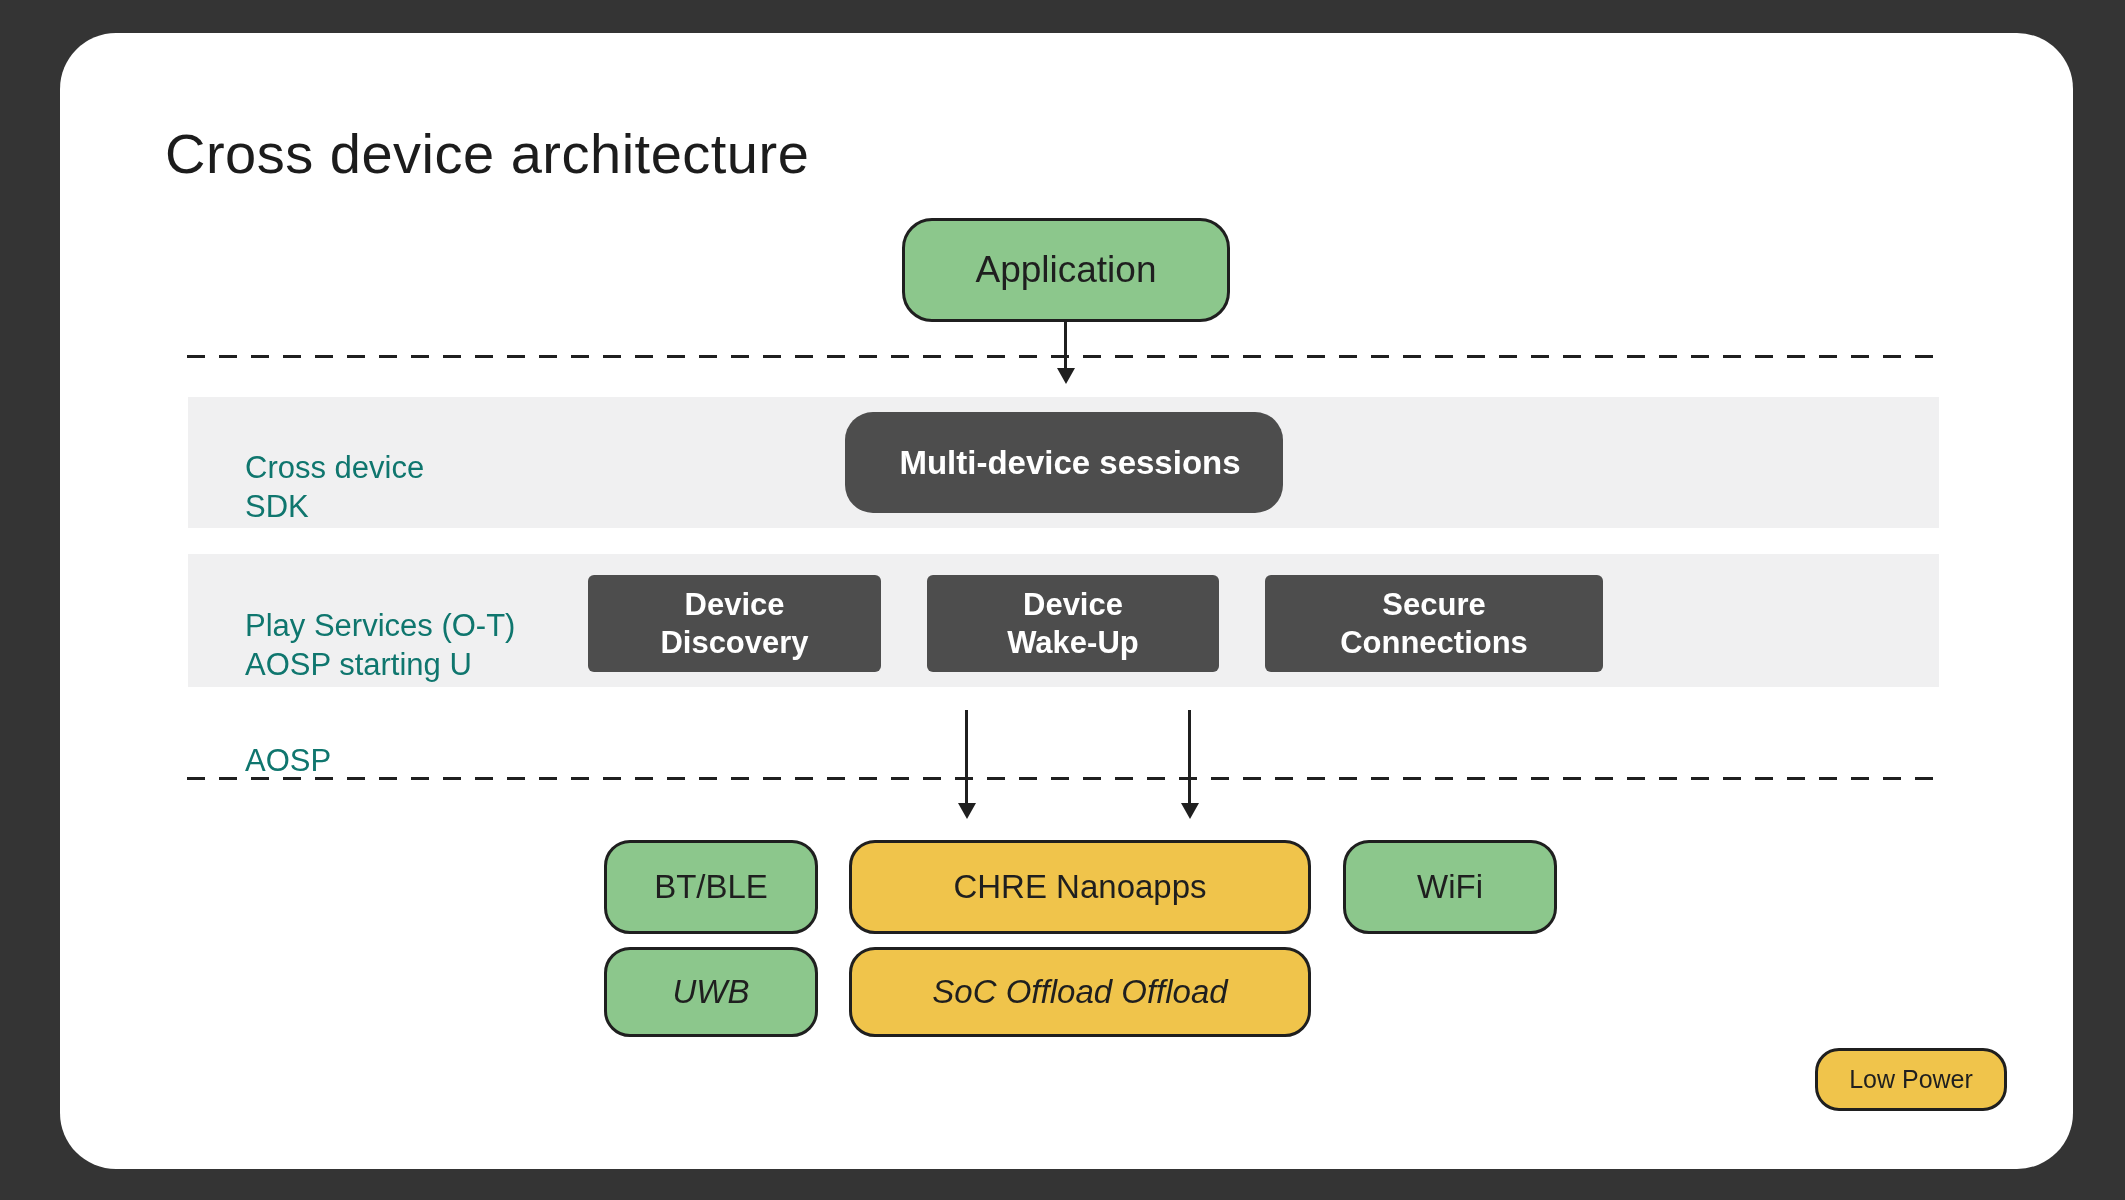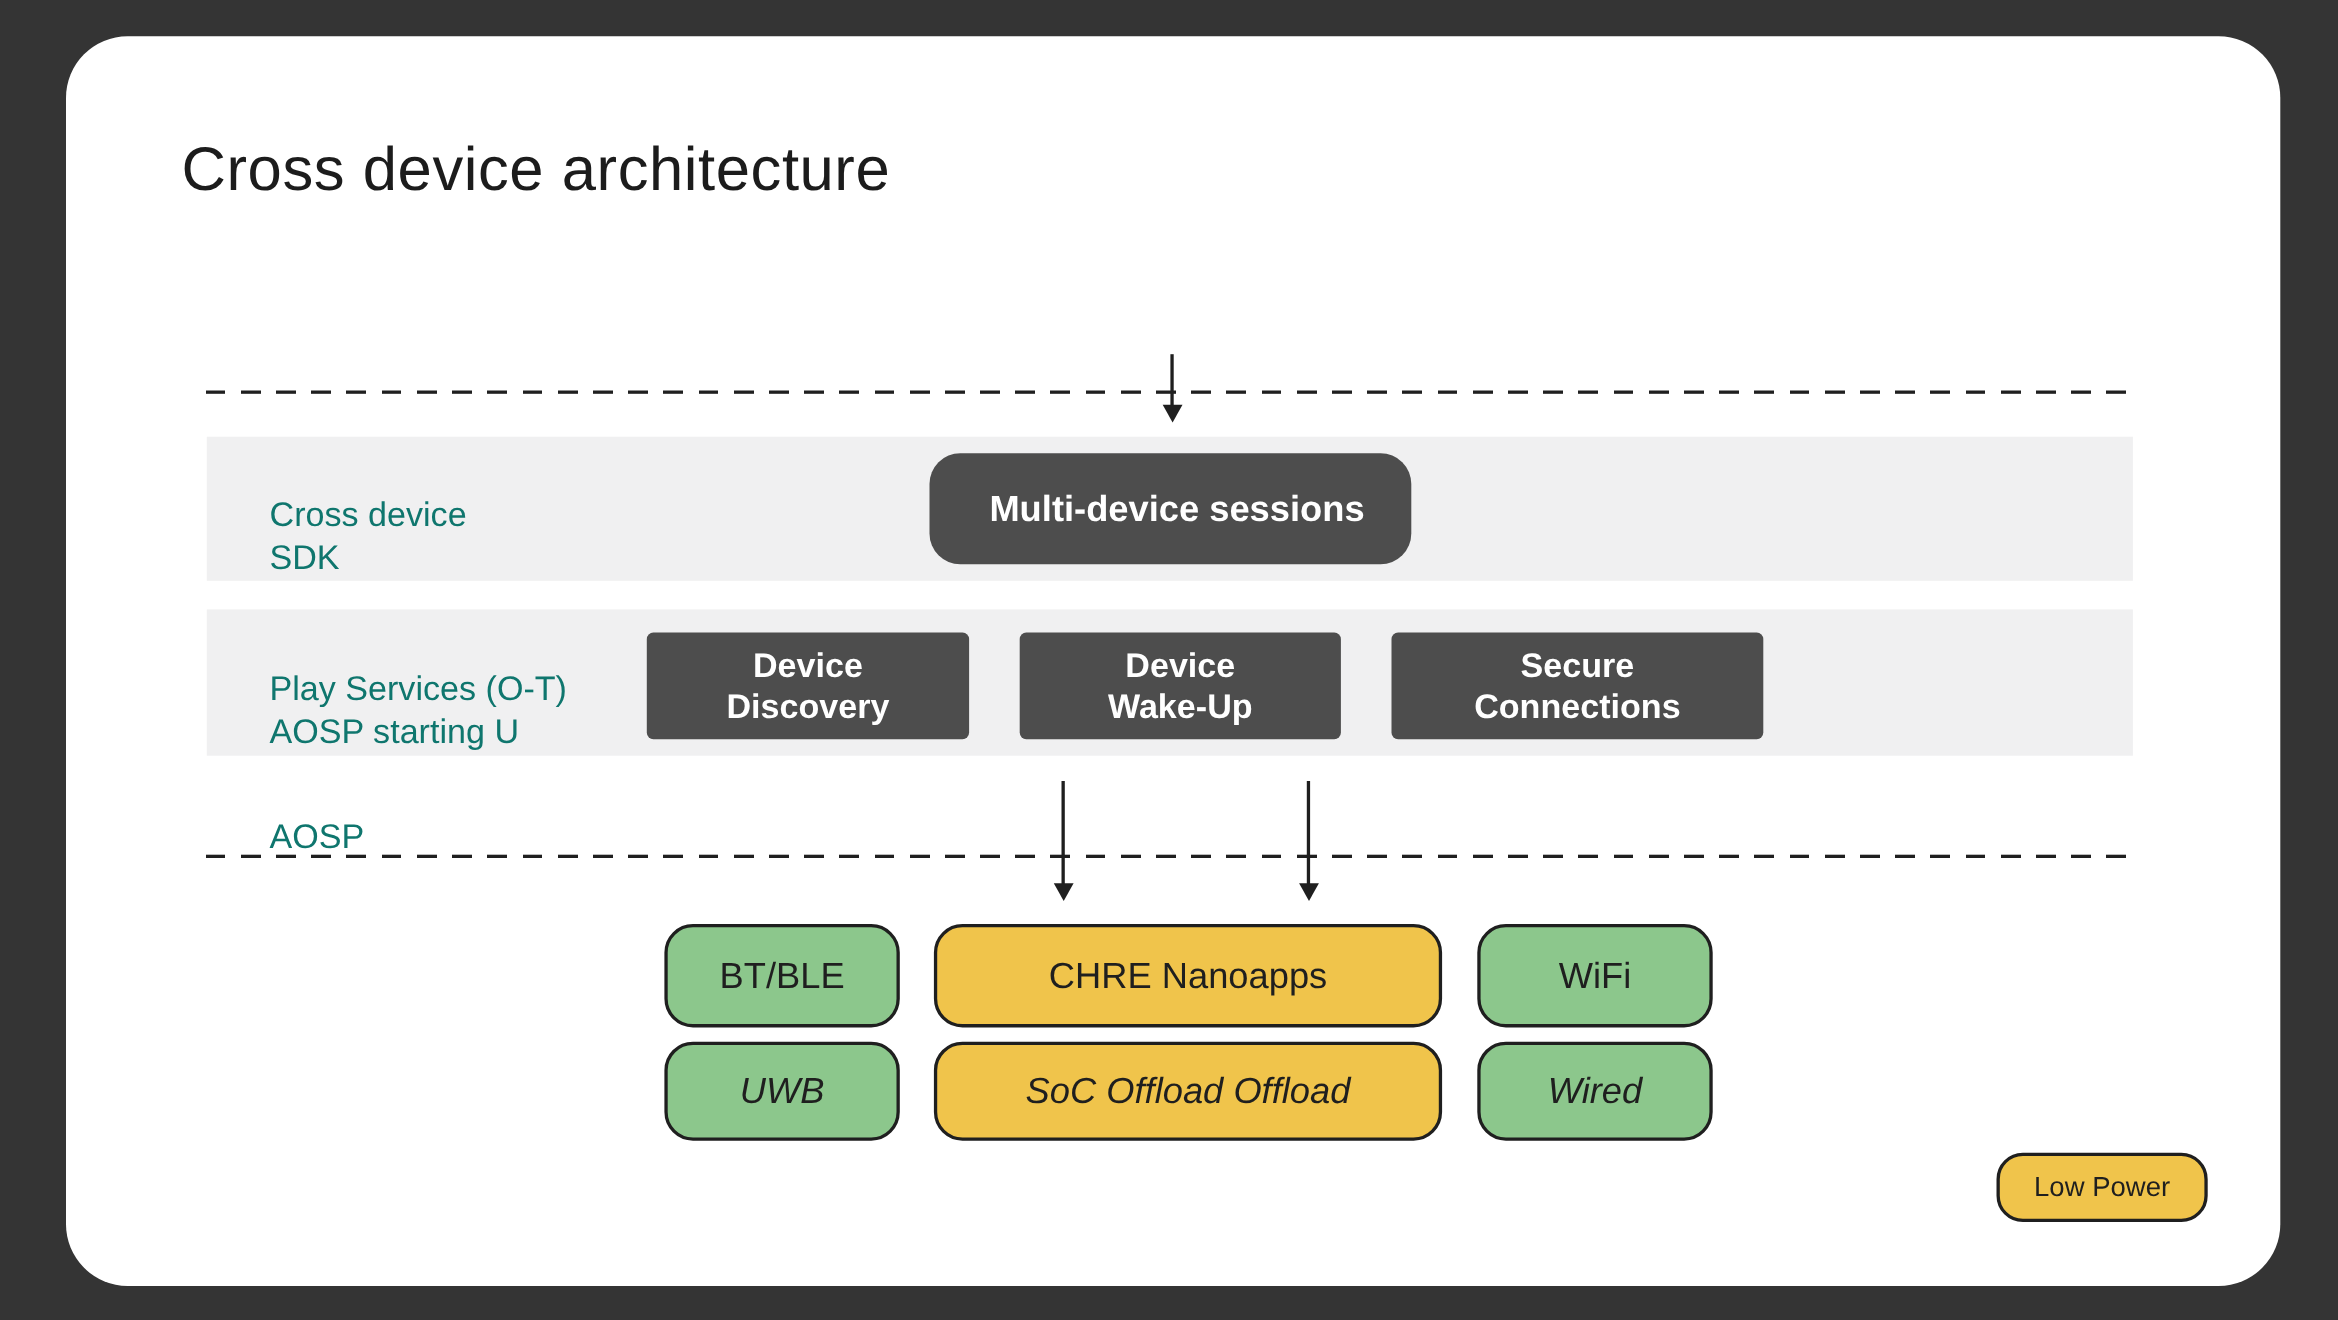--- a/index.html
+++ b/index.html
@@ -106,20 +106,21 @@
   .arrow.right { left:1128px; top:677px; height:94px; }
 </style>
 </head>
 <body>
 
 <div id="stage">
   <div class="card">
 
     <div class="title">Cross device architecture</div>
 
+    <div class="box light green app-box">Application</div>
     <div class="arrow app"></div>
     <div class="dashed top"></div>
 
     <div class="band sdk"></div>
     <div class="row-label sdk">Cross device
 SDK</div>
     <div class="box dark mds-box">Multi-device sessions</div>
 
     <div class="band play"></div>
     <div class="row-label play">Play Services (O-T)
@@ -136,18 +137,17 @@
 
     <div class="arrow left"></div>
     <div class="arrow right"></div>
 
     <div class="box light green hw-box hw-r1 hw-c1">BT/BLE</div>
     <div class="box light yellow hw-box hw-r1 hw-c2">CHRE Nanoapps</div>
     <div class="box light green hw-box hw-r1 hw-c3">WiFi</div>
 
     <div class="box light green hw-box hw-r2 hw-c1">UWB</div>
     <div class="box light yellow hw-box hw-r2 hw-c2">SoC Offload Offload</div>
-    <div class="box light green hw-box hw-r2 hw-c3">Wired</div>
 
     <div class="box light yellow badge">Low Power</div>
 
   </div>
 </div>
 
 </body></html>

